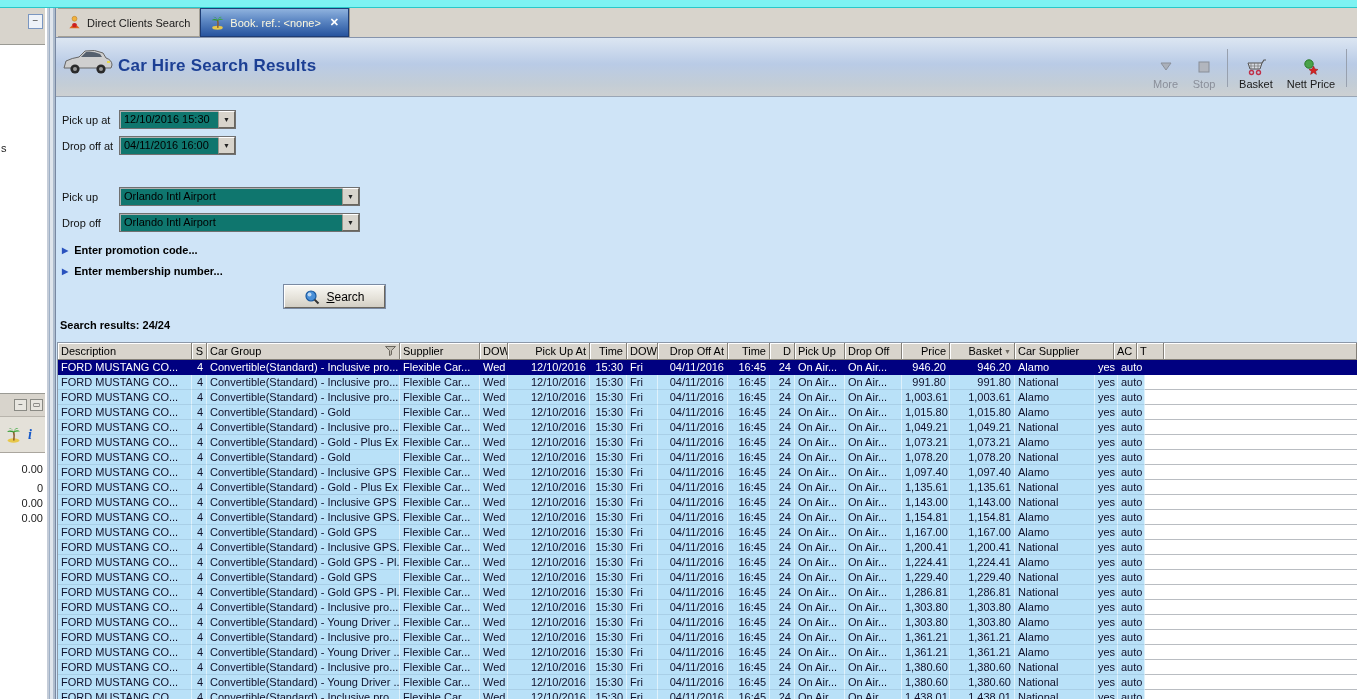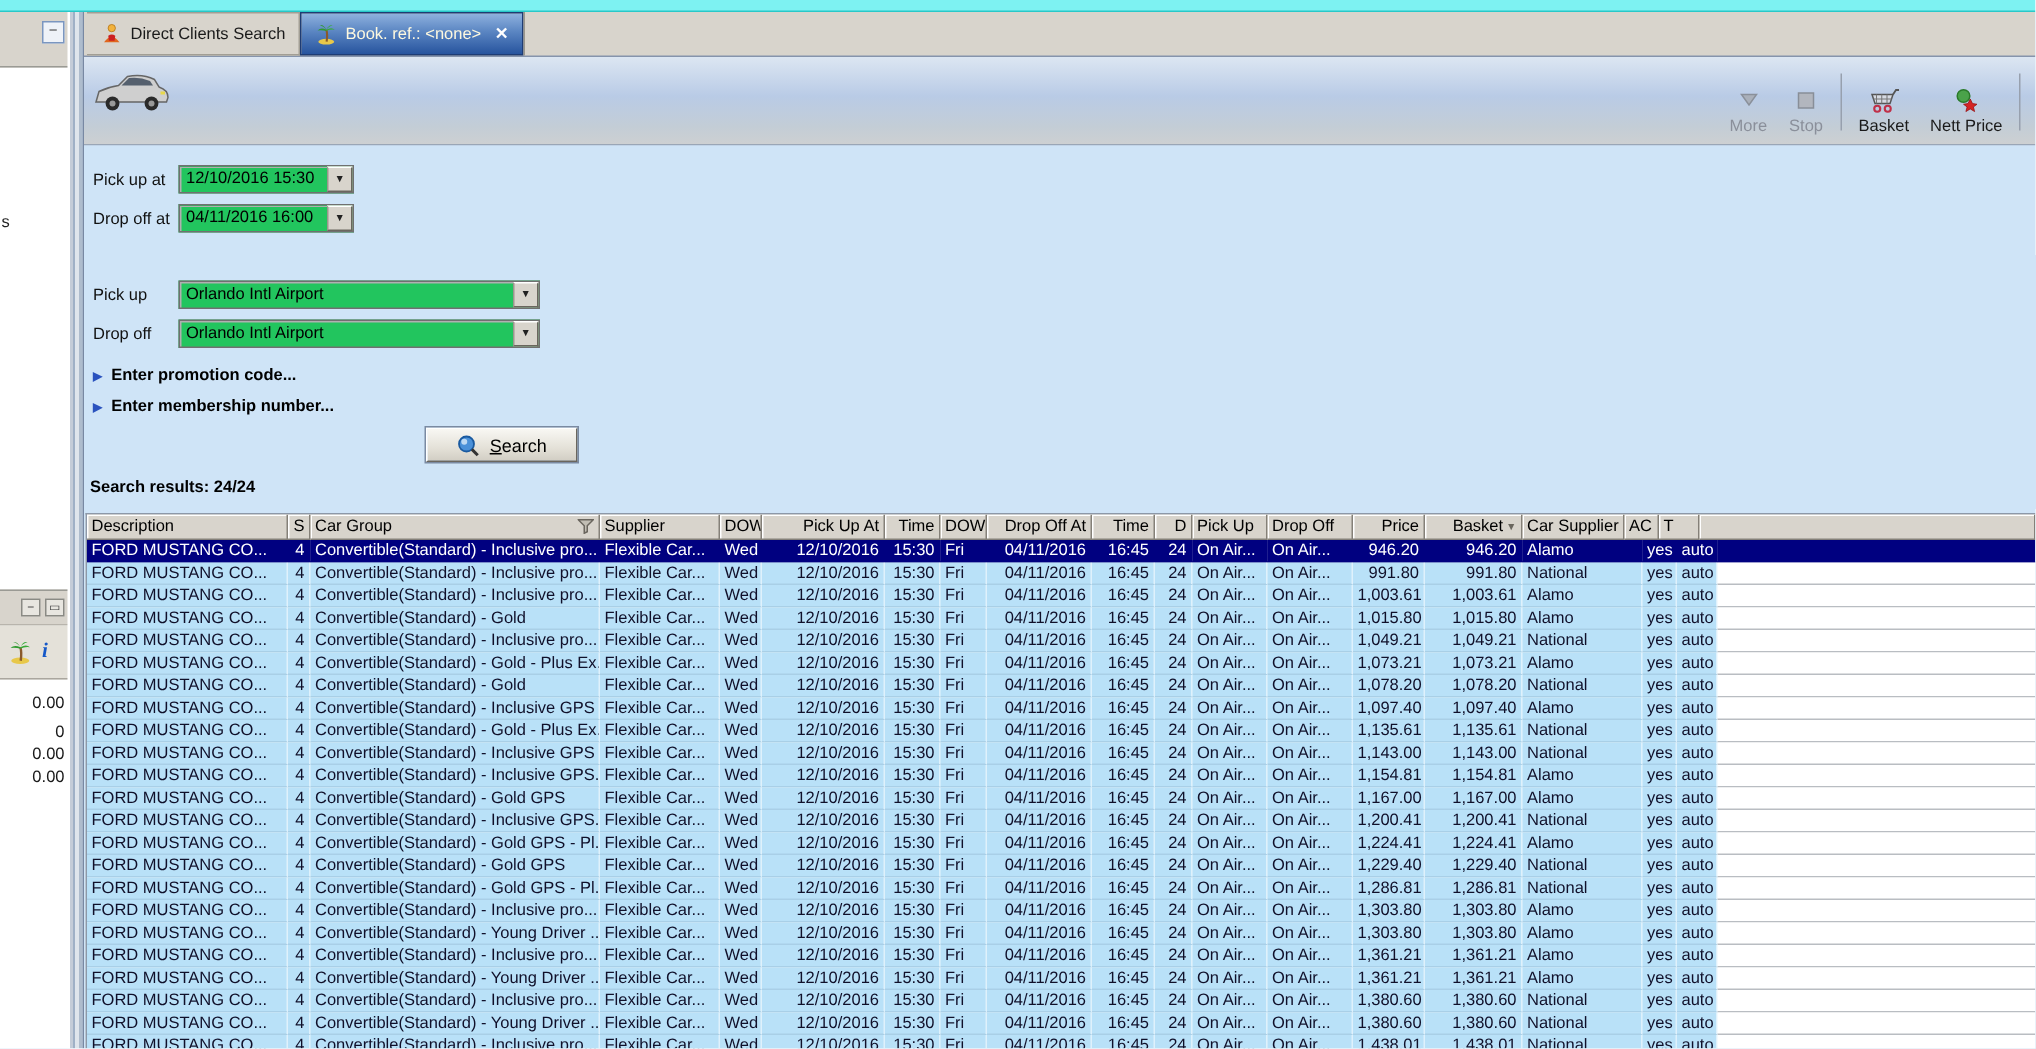--- a/index.html
+++ b/index.html
@@ -45,21 +45,21 @@
   .tool { display:flex; flex-direction:column; align-items:center; justify-content:flex-end; min-width:38px; padding:0 7px; height:44px; cursor:default; }
   .tool .t-ico { height:22px; display:flex; align-items:center; }
   .tool .t-label { font-size:11px; }
   .tool.disabled .t-label { color:#8a8f9a; }
   .tool-sep { width:1px; height:38px; background:#97a0ae; margin:0 4px; }
 
   
   .content { position:absolute; left:0; top:89px; width:100%; height:602px; background:#cfe4f7; }
   .form-row { position:absolute; left:6px; display:flex; align-items:center; }
   .f-label { width:57px; color:#111; }
-  .combo { display:flex; height:19px; background:#22c55e; border:1px solid #707070; box-shadow:inset 1px 1px 0 #b0b0b0; }
+  .combo { display:flex; height:19px; background:#0f766e; border:1px solid #707070; box-shadow:inset 1px 1px 0 #b0b0b0; }
   .combo .c-text { padding:2px 4px 0 4px; white-space:nowrap; overflow:hidden; color:#000; }
   .combo .c-btn { margin-left:auto; width:17px; background:#d8d4cc; border-left:1px solid #9a968c; border-top:1px solid #fff; border-bottom:1px solid #6a665e; border-right:1px solid #6a665e; display:flex; align-items:center; justify-content:center; font-size:7px; color:#222; }
   .seg-selected { background:#efece5; border:1px solid; border-color:#8a8a84 #ffffff #ffffff #8a8a84; padding:2px 7px; color:#000; }
   .seg-flat { padding:2px 2px; color:#000; }
   .disclose { display:flex; align-items:center; gap:6px; font-weight:bold; color:#000; }
   .disclose .tri { color:#2a52be; font-size:8px; }
   .search-btn { position:absolute; left:228px; top:188px; width:101px; height:23px; display:flex; align-items:center; justify-content:center; gap:6px;
       background:linear-gradient(180deg,#f8f7f3 0%,#e4e1d8 60%,#d2cec4 100%); border:1px solid; border-color:#ffffff #6a665e #6a665e #ffffff; outline:1px solid #7a8aa2; font-size:12px; color:#000; cursor:default; }
   .results-summary { position:absolute; left:4px; top:222px; font-weight:bold; color:#000; }
 
@@ -151,20 +151,21 @@
         <svg width="52" height="32" viewBox="0 0 52 32">
           <path d="M2 23 L4 16 Q10 13 17 12 L23 6 Q33 4 41 8 L44 13 Q50 15 50 20 L49 23 Z" fill="#cfcfcf" stroke="#666" stroke-width="1"></path>
           <path d="M19 12 L24 7 Q31 6 38 9 L40 12 Z" fill="#55606e"></path>
           <circle cx="13" cy="24" r="4.6" fill="#2a2a2a"></circle>
             <circle cx="13" cy="24" r="2" fill="#999"></circle>
           <circle cx="39" cy="24" r="4.6" fill="#2a2a2a"></circle>
             <circle cx="39" cy="24" r="2" fill="#999"></circle>
           <rect x="45" y="16" width="3" height="2" fill="#e8d84a"></rect>
         </svg>
       </span>
+      <div class="banner-title">Car Hire Search Results</div>
 
       <div class="toolbar">
         <div class="tool disabled">
           <span class="t-ico">
             <svg width="14" height="12" viewBox="0 0 14 12">
                 <path d="M2 2 H12 L7 9 Z" fill="#aab0ba" stroke="#8a909a"></path>
               </svg>
           </span>
           <span class="t-label">More</span>
         </div>
@@ -311,21 +312,21 @@
             <div class="g-hcell" style="width: 57px;">
               <span>Drop Off</span>
             </div>
             <div class="g-hcell al-r" style="width: 48px;">
               <span>Price</span>
             </div>
             <div class="g-hcell al-r" style="width: 65px;">
               <span>Basket</span>
               <span class="sort-ico">▼</span>
             </div>
-            <div class="g-hcell" style="width: 68px;">
+            <div class="g-hcell" style="width: 99px;">
               <span>Car Supplier</span>
             </div>
             <div class="g-hcell" style="width: 23px;">
               <span>AC</span>
             </div>
             <div class="g-hcell" style="width: 27px;">
               <span>T</span>
             </div>
             <div class="g-hcell" style="flex: 1 1 0%;"></div>
           </div>

